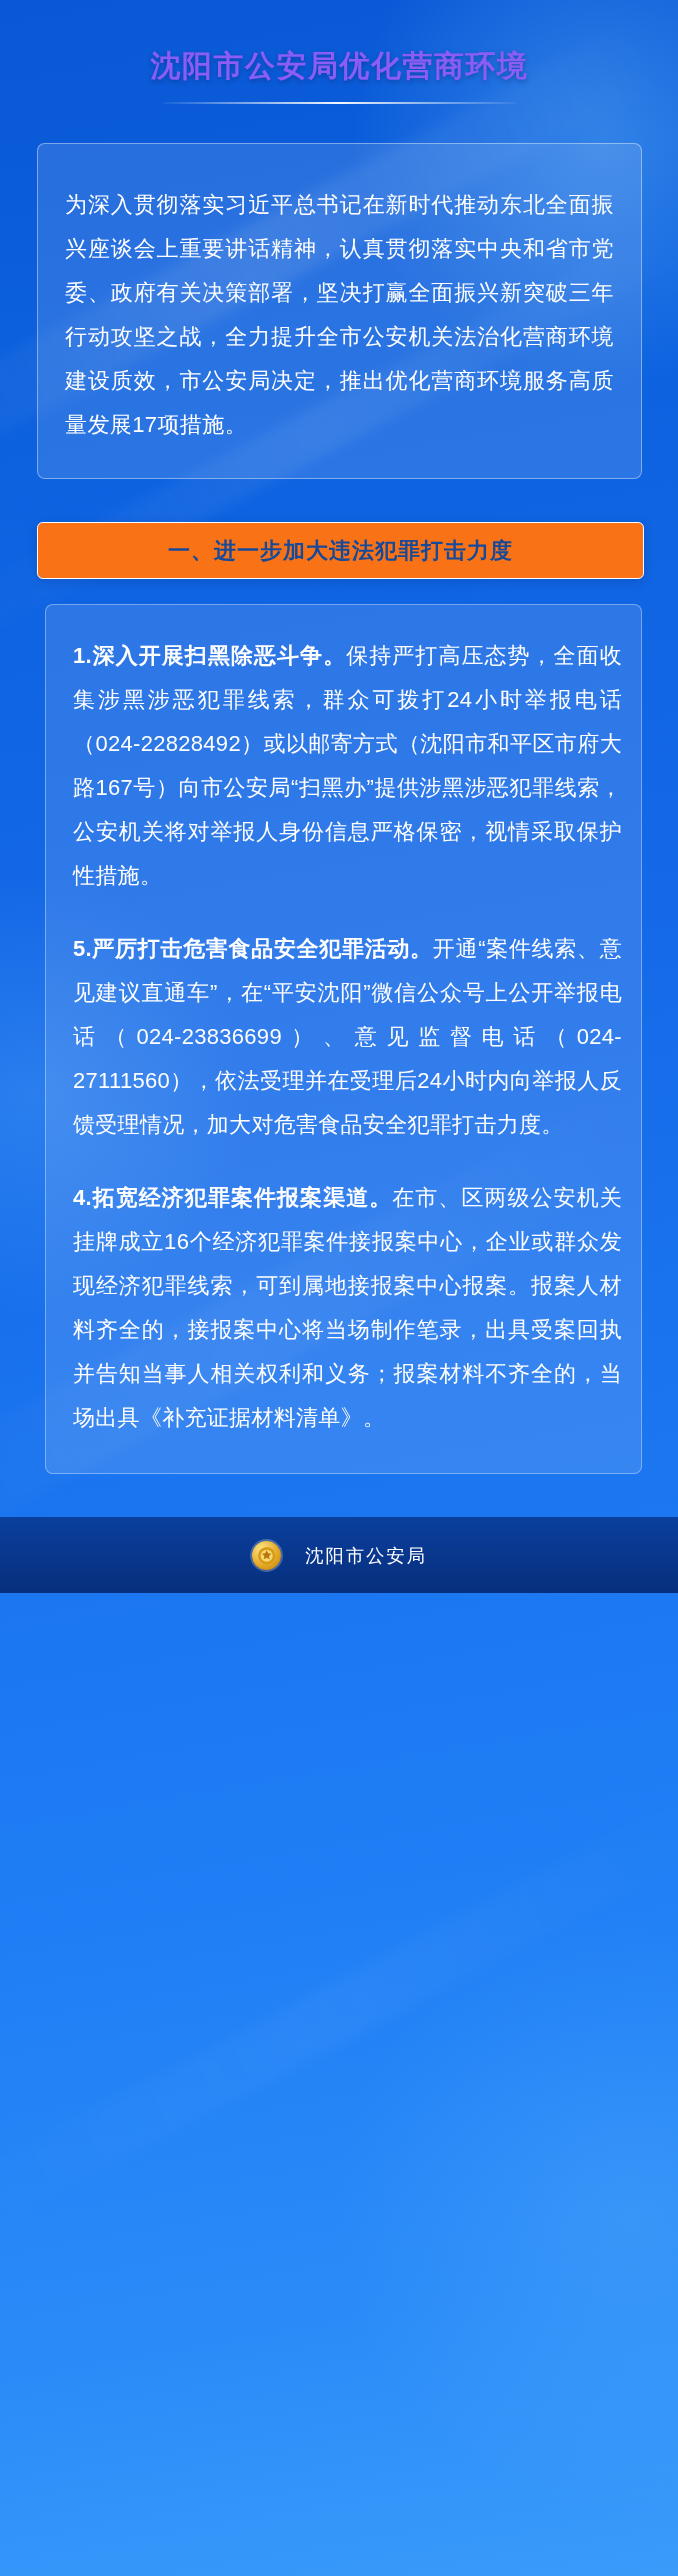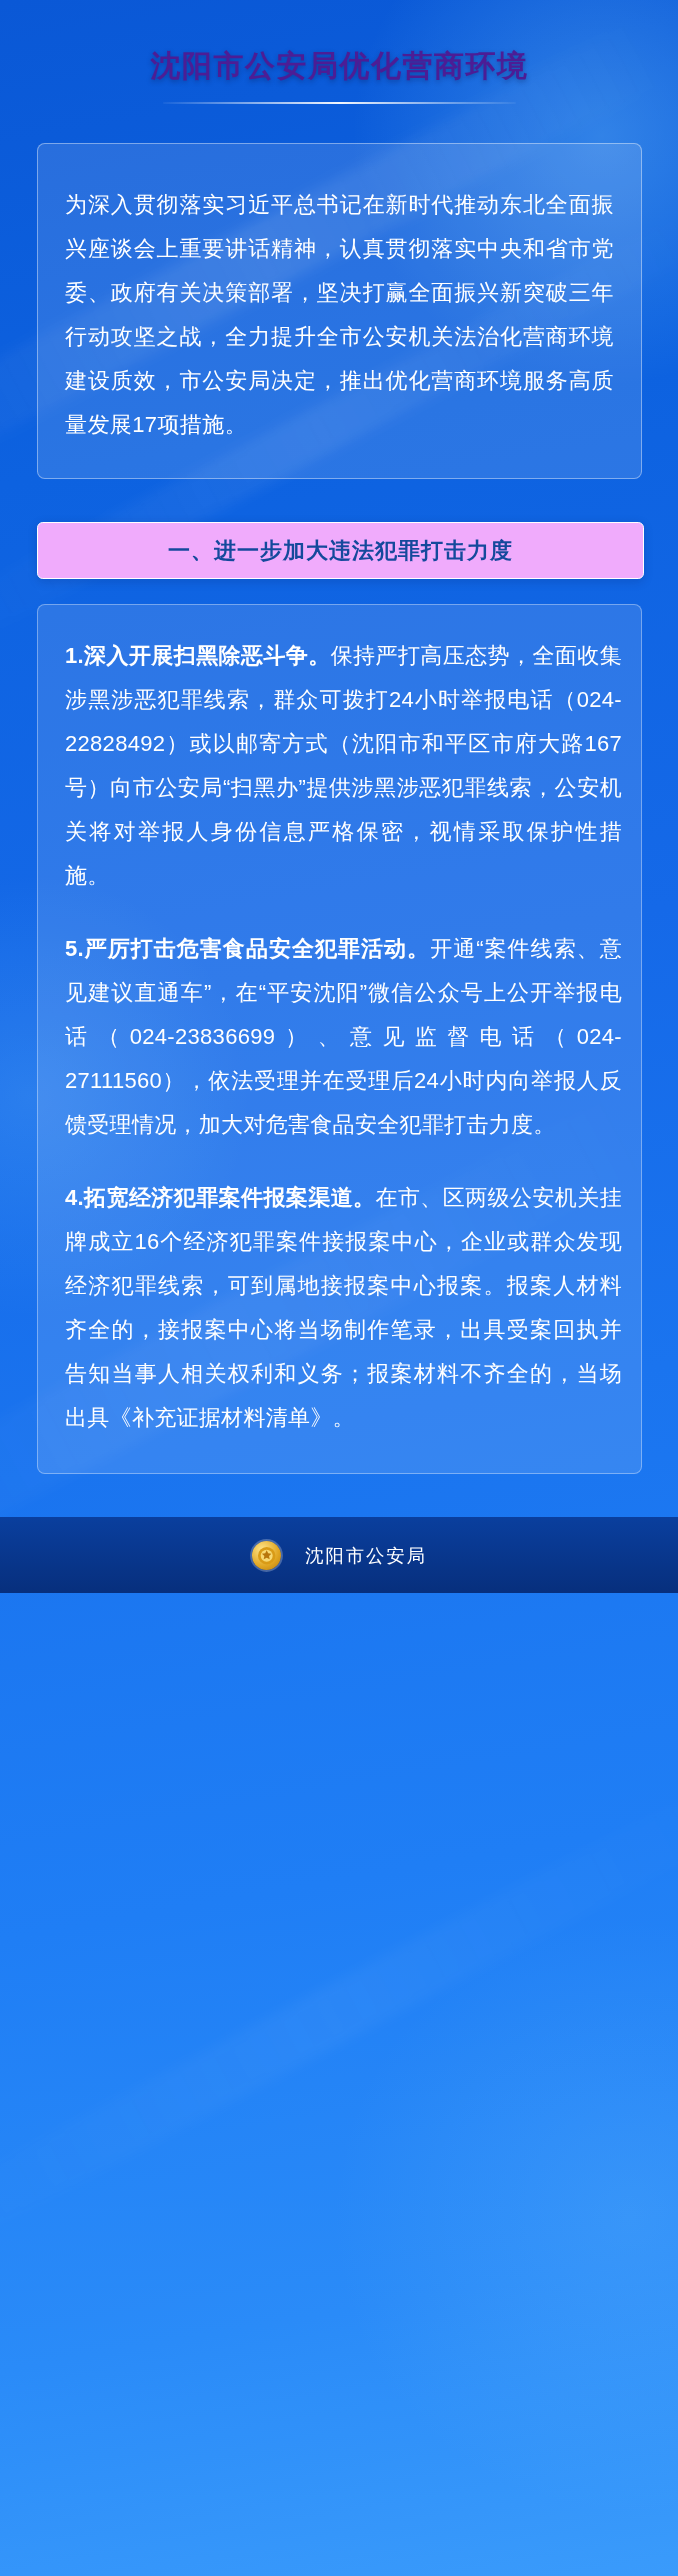--- a/index.html
+++ b/index.html
@@ -44,21 +44,21 @@
   .g3 { width: 601px; height: 601px; right: -252px; bottom: 58px; opacity:.55 }
 
   
   .header {
     position: relative;
     padding-top: 43px;
     padding-bottom: 9.7px;
     text-align: center;
   }
   .title-line {
-    color: #4c1d95;
+    color: #8b5cf6;
     font-size: 30px;
     font-weight: bold;
     letter-spacing: 1.5px;
     line-height: 1.5;
     text-shadow: 0 1.9px 5.8px rgba(0,20,70,0.35);
   }
   .title-underline {
     width: 353px;
     height: 2.9px;
     margin: 13.6px auto 0 auto;
@@ -83,38 +83,38 @@
     text-align: justify;
     text-justify: inter-ideograph;
     letter-spacing: 0.4px;
   }
 
   
   .section-bar {
     position: relative;
     margin: 43px auto 0 auto;
     width: 100%;
-    background: #f0abfc;
+    background: #f97316;
     border: 1.9px solid #ffffff;
     border-radius: 5.8px;
     padding: 12.6px 0;
     text-align: center;
     box-shadow: 0 2.9px 9.7px rgba(0,30,90,0.18);
   }
   .section-bar-text {
     color: #14499c;
     font-size: 22px;
     font-weight: bold;
     letter-spacing: 1px;
   }
 
   
   .body-card {
     position: relative;
-    margin: 25px 0 0 0;
+    margin: 25px 0 0 8px;
     background: rgba(255,255,255,0.12);
     border: 1px solid rgba(255,255,255,0.35);
     border-radius: 7.8px;
     padding: 29px 19px 33px 27px;
     box-sizing: border-box;
   }
   .item {
     margin-bottom: 29px;
   }
   .item:last-child { margin-bottom: 0; }

